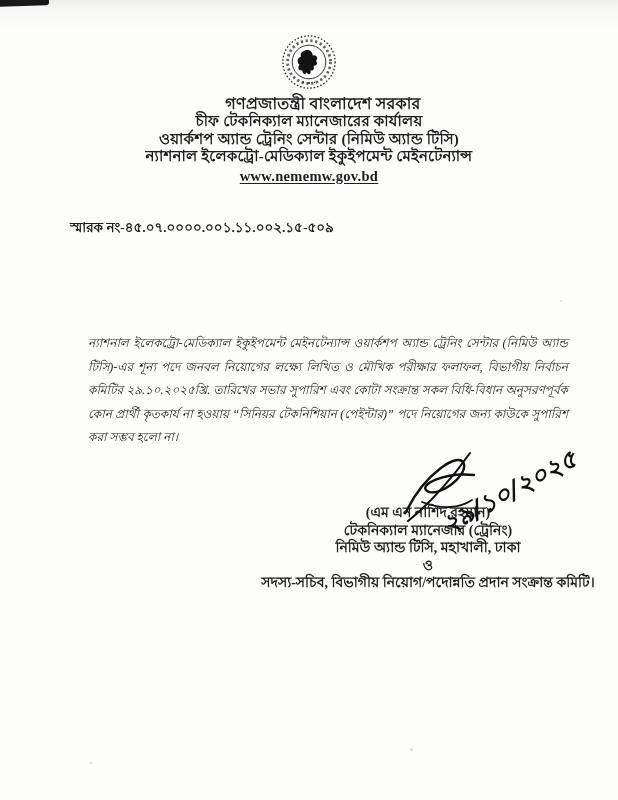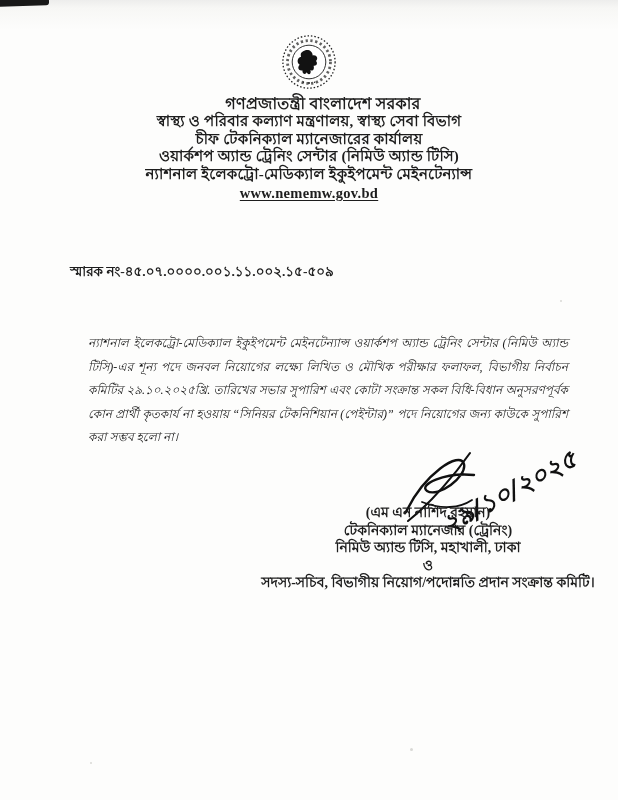--- a/index.html
+++ b/index.html
@@ -25,21 +25,21 @@
   .hline.first{font-size:16px;line-height:19px;padding-left:28px;}
   .website{
     display:inline-block;margin-top:2px;font-size:14.5px;font-weight:700;
     font-family:"Liberation Serif",serif;
     text-decoration:underline;text-underline-offset:2px;letter-spacing:.3px;
   }
   
   .memo-row{
     position:absolute;top:217px;left:70px;right:40px;
     display:flex;justify-content:space-between;
-    font-size:13.5px;font-weight:600;margin-top:44px;
+    font-size:13.5px;font-weight:600;
   }
   
   .notice-title{
     position:absolute;top:277px;left:0;width:100%;text-align:center;
     font-size:16px;font-weight:700;
   }
   .notice-title span{text-decoration:underline;text-underline-offset:3px;}
   
   .body-text{
     position:absolute;top:332px;left:88px;width:480px;
@@ -67,21 +67,20 @@
     <svg class="seal" width="56" height="56" viewBox="0 0 60 60">
       <circle cx="30" cy="30" r="28" fill="#fdfdfc" stroke="#222" stroke-width="1.4" stroke-dasharray="1.6 2.1"></circle>
       <circle cx="30" cy="30" r="23" fill="none" stroke="#2c2c2c" stroke-width="3" stroke-dasharray="2.4 2.8" opacity="0.75"></circle>
       <circle cx="30" cy="30" r="18" fill="#fff" stroke="#222" stroke-width="1"></circle>
       <path d="M23,19 C28,15.5 33.5,17.5 34,23 C38,22 40.5,26 37.5,29 C39.5,31 38.5,34.5 35,34 C36,38 34,40.5 31.5,38.5 C33,42.5 29.5,45 27.5,41 C26.5,44 22.5,43 23,39 C19,40 17,36 20,33 C16.5,31 17.5,25 21.5,24.5 C20.5,21.5 21.5,20 23,19 Z" fill="#121212"></path>
       <circle cx="30" cy="52.5" r="1.1" fill="#222"></circle>
       <circle cx="24" cy="51.6" r="0.8" fill="#222"></circle>
       <circle cx="36" cy="51.6" r="0.8" fill="#222"></circle>
     </svg>
     <div class="hline first">গণপ্রজাতন্ত্রী বাংলাদেশ সরকার</div>
-    <div class="hline">স্বাস্থ্য ও পরিবার কল্যাণ মন্ত্রণালয়, স্বাস্থ্য সেবা বিভাগ</div>
     <div class="hline">চীফ টেকনিক্যাল ম্যানেজারের কার্যালয়</div>
     <div class="hline">ওয়ার্কশপ অ্যান্ড ট্রেনিং সেন্টার (নিমিউ অ্যান্ড টিসি)</div>
     <div class="hline">ন্যাশনাল ইলেকট্রো-মেডিক্যাল ইকুইপমেন্ট মেইনটেন্যান্স</div>
     <div class="website">www.nememw.gov.bd</div>
   </div>
 
   <div class="memo-row">
     <span>স্মারক নং-৪৫.০৭.০০০০.০০১.১১.০০২.১৫-৫০৯</span>
   </div>
 

